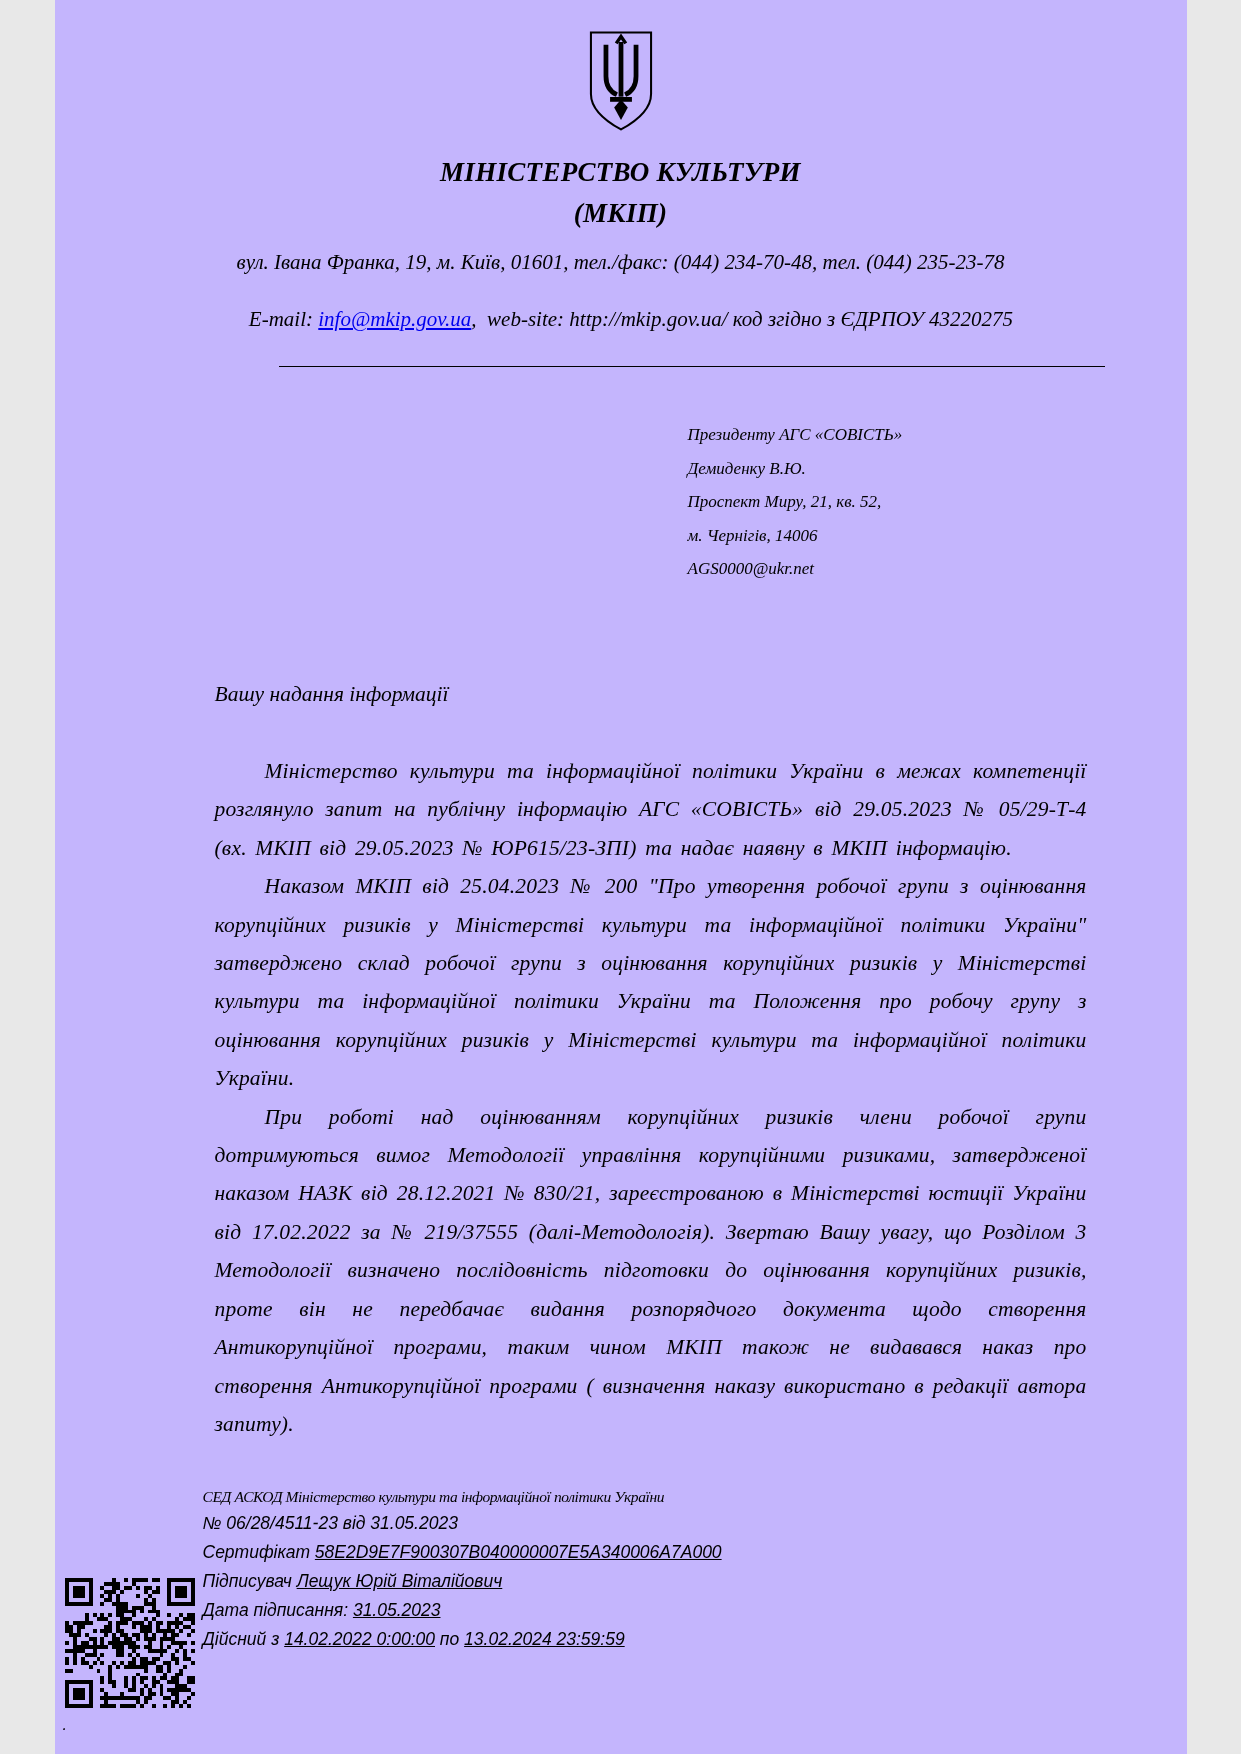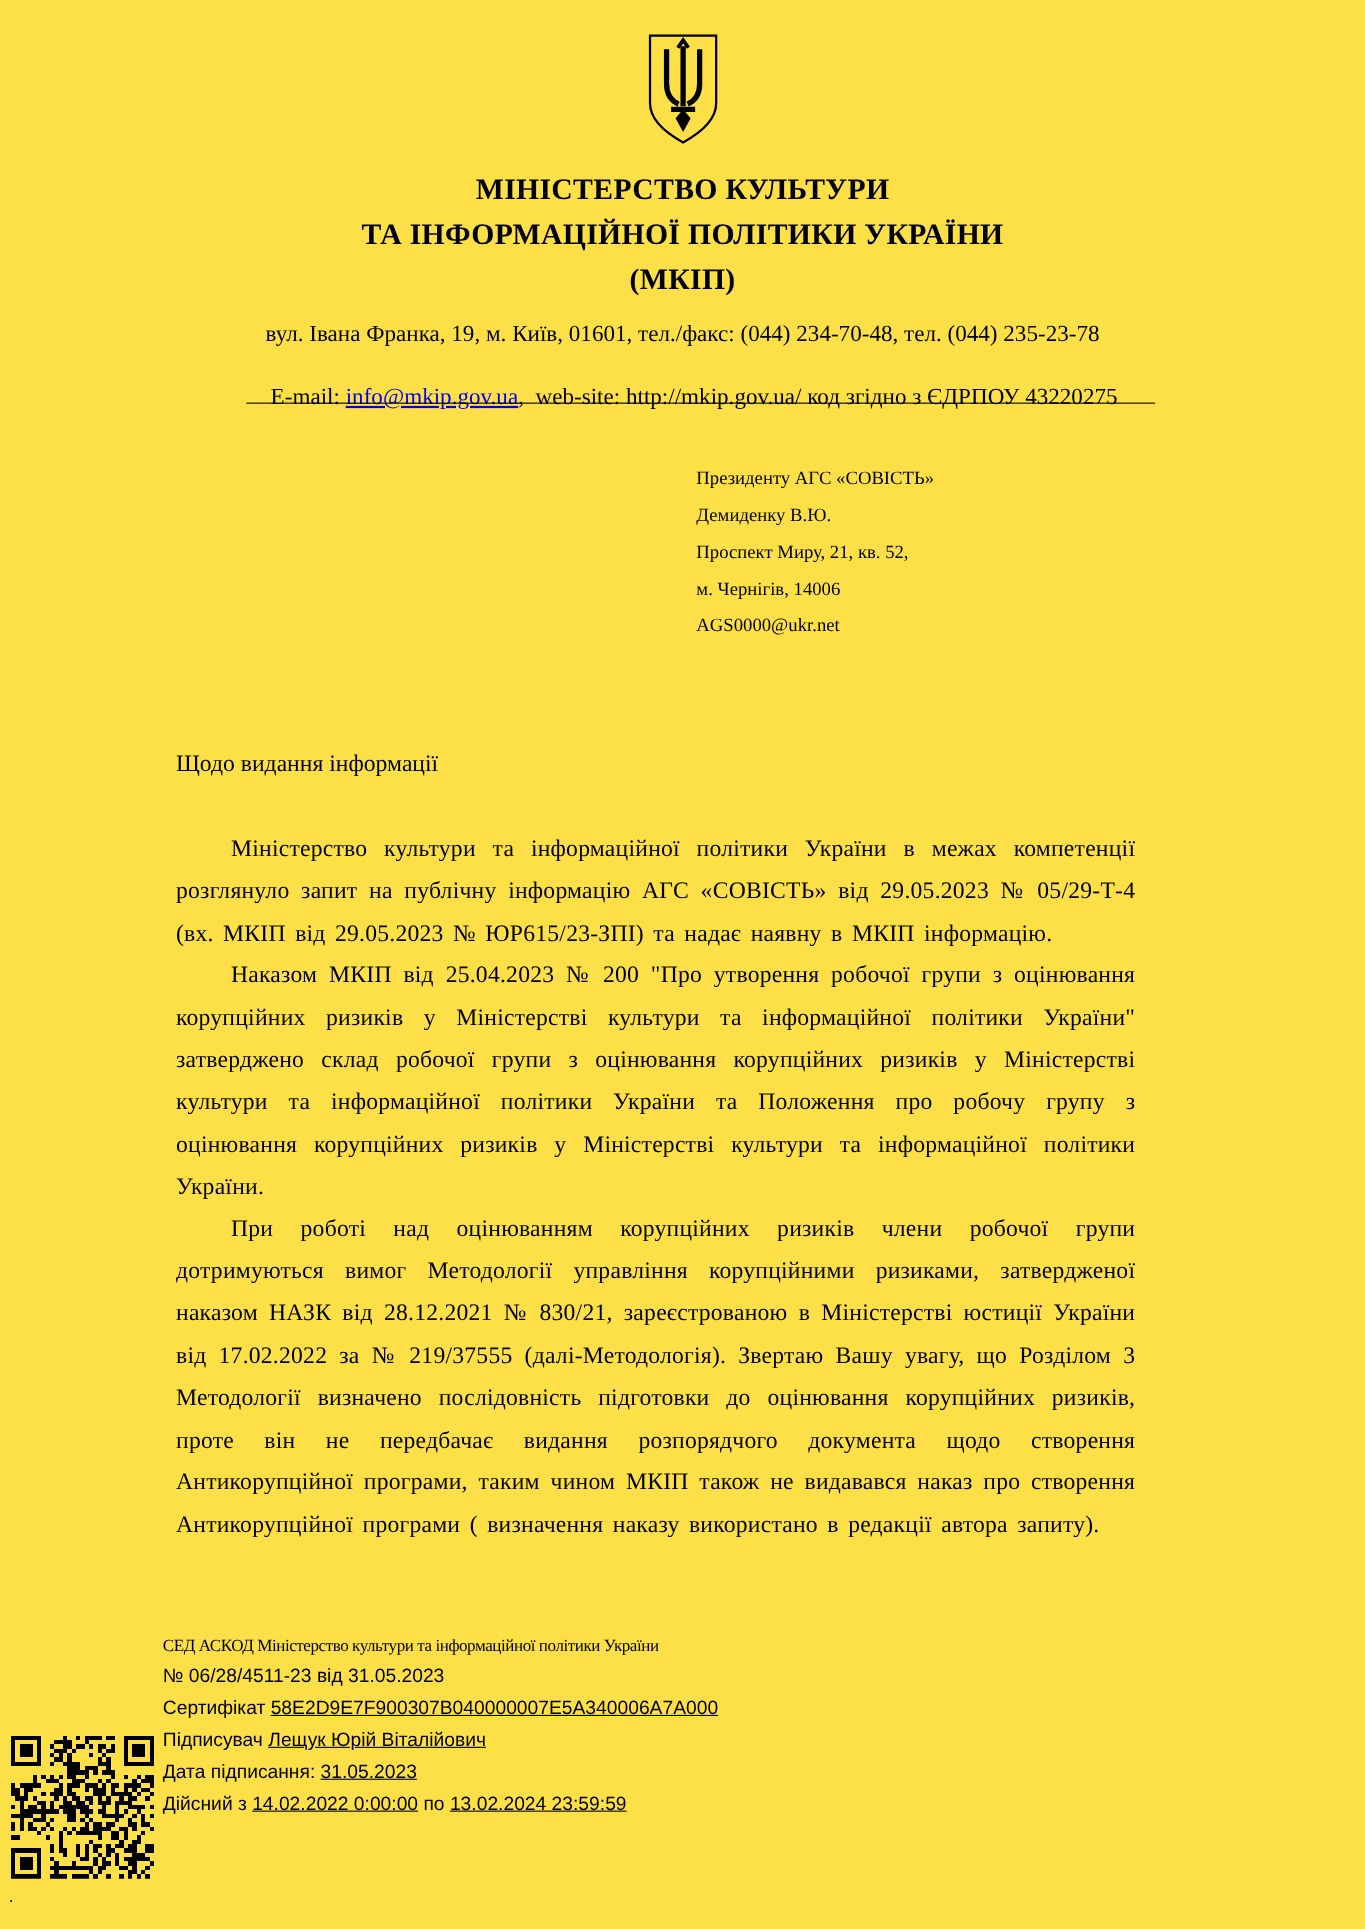--- a/index.html
+++ b/index.html
@@ -1,23 +1,24 @@
 <!DOCTYPE html>
 <html lang="uk"><head>
 <meta charset="utf-8">
 <style>
   html,body{margin:0;padding:0;background:#e8e8e8;}
   .page{
     position:relative;
-    width:1241px;height:1754px;
+    width:1132px;height:1754px;
     margin:0 auto;
-    background:#fde047;
+    background:#c4b5fd;
     font-family:"Liberation Serif", serif;
     color:#000;
     overflow:hidden;
+    font-style:italic;
   }
   
   .emblem{display:block;margin:24px auto 0;width:82px;height:118px;}
   .title{
     text-align:center;font-weight:bold;font-size:27px;line-height:41px;
     margin:0;letter-spacing:.3px;
   }
   .title.first{margin-top:10px;}
   .contact{
     text-align:center;font-size:21px;line-height:24px;margin:0;
@@ -77,39 +78,38 @@
       <path d="M60,20 V100"></path>
       <path d="M38,24 V70 Q38,90 54,97"></path>
       <path d="M82,24 V70 Q82,90 66,97"></path>
       <path d="M44,104 H76"></path>
     </g>
     <path d="M53,22 L60,12 L67,22" fill="none" stroke="#000" stroke-width="5"></path>
     <path d="M60,104 L50,116 L60,134 L70,116 Z" fill="#000"></path>
   </svg>
 
   <div class="title first">МІНІСТЕРСТВО КУЛЬТУРИ</div>
-  <div class="title">ТА ІНФОРМАЦІЙНОЇ ПОЛІТИКИ УКРАЇНИ</div>
   <div class="title">(МКІП)</div>
 
   <div class="contact address">вул. Івана Франка, 19, м. Київ, 01601, тел./факс: (044) 234-70-48, тел. (044) 235-23-78</div>
   <div class="contact email">
     <span>E-mail: </span><a class="email-link" href="#">info@mkip.gov.ua</a><span>,  web-site: http://mkip.gov.ua/ код згідно з ЄДРПОУ 43220275</span>
   </div>
 
   <div class="separator"></div>
 
   <div class="recipient">
     <div>Президенту АГС «СОВІСТЬ»</div>
     <div>Демиденку В.Ю.</div>
     <div>Проспект Миру, 21, кв. 52,</div>
     <div>м. Чернігів, 14006</div>
     <div>AGS0000@ukr.net</div>
   </div>
 
-  <div class="subject">Щодо видання інформації</div>
+  <div class="subject">Вашу надання інформації</div>
 
   <div class="body-text">
     <p>Міністерство культури та інформаційної політики України в межах компетенції розглянуло запит на публічну інформацію АГС «СОВІСТЬ» від 29.05.2023 № 05/29-Т-4 (вх. МКІП від 29.05.2023 № ЮР615/23-ЗПІ) та надає наявну в МКІП інформацію.</p>
     <p>Наказом МКІП від 25.04.2023 № 200 "Про утворення робочої групи з оцінювання корупційних ризиків у Міністерстві культури та інформаційної політики України" затверджено склад робочої групи з оцінювання корупційних ризиків у Міністерстві культури та інформаційної політики України та Положення про робочу групу з оцінювання корупційних ризиків у Міністерстві культури та інформаційної політики України.</p>
     <p>При роботі над оцінюванням корупційних ризиків члени робочої групи дотримуються вимог Методології управління корупційними ризиками, затвердженої наказом НАЗК від 28.12.2021 № 830/21, зареєстрованою в Міністерстві юстиції України від 17.02.2022 за № 219/37555 (далі-Методологія). Звертаю Вашу увагу, що Розділом 3 Методології визначено послідовність підготовки до оцінювання корупційних ризиків, проте він не передбачає видання розпорядчого документа щодо створення Антикорупційної програми, таким чином МКІП також не видавався наказ про створення Антикорупційної програми ( визначення наказу використано в редакції автора запиту).</p>
   </div>
 
   <svg class="qr" viewBox="0 0 33 33" xmlns="http://www.w3.org/2000/svg" shape-rendering="crispEdges" fill="#000">
     <g class="noise">
         <rect x="12" y="0" width="1" height="1"></rect>

